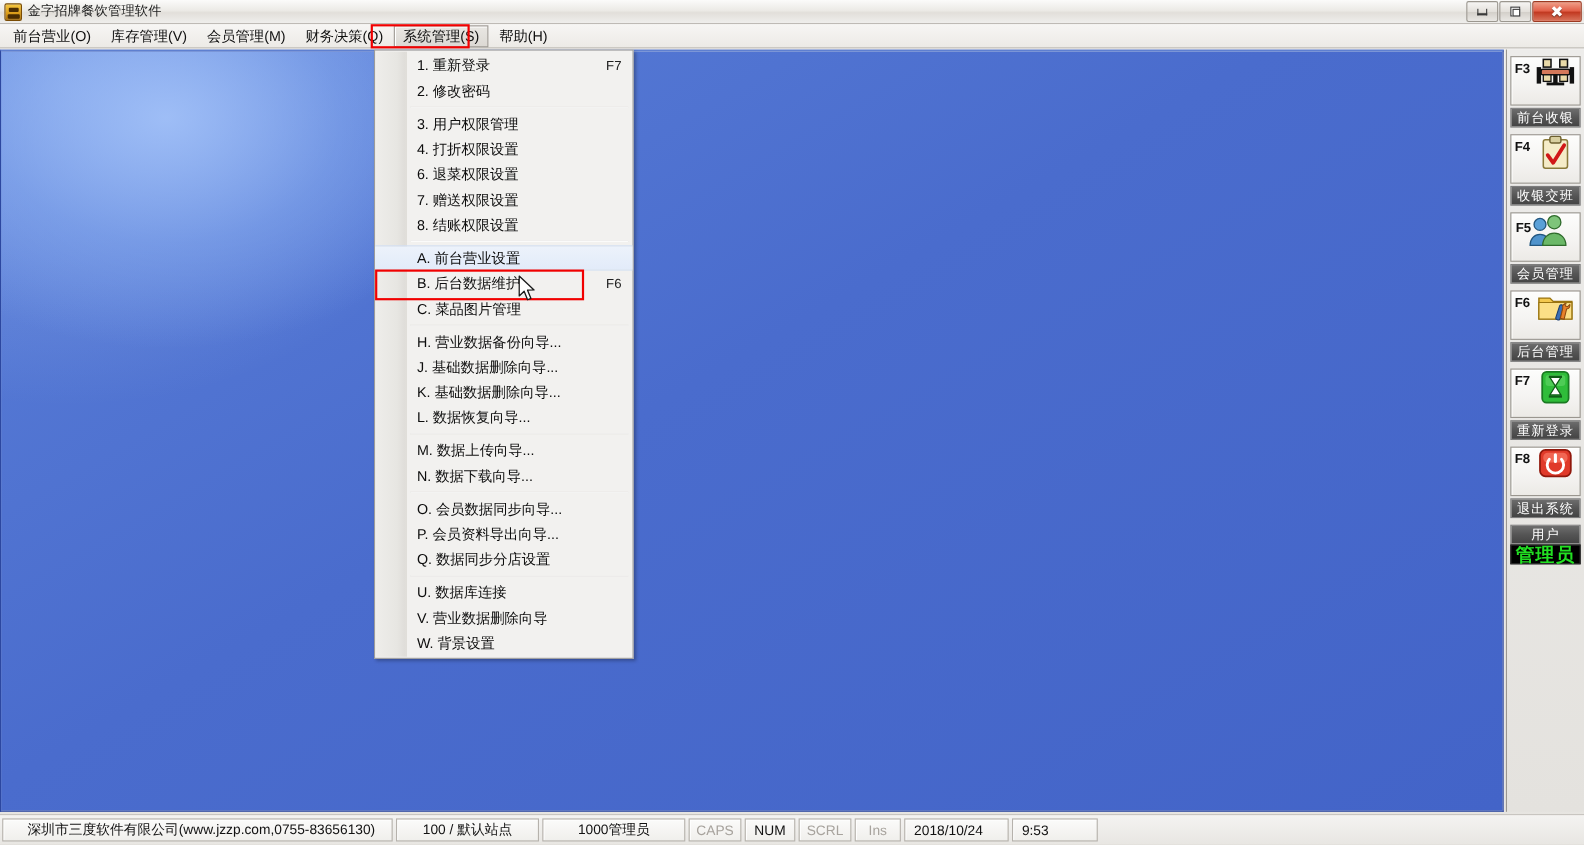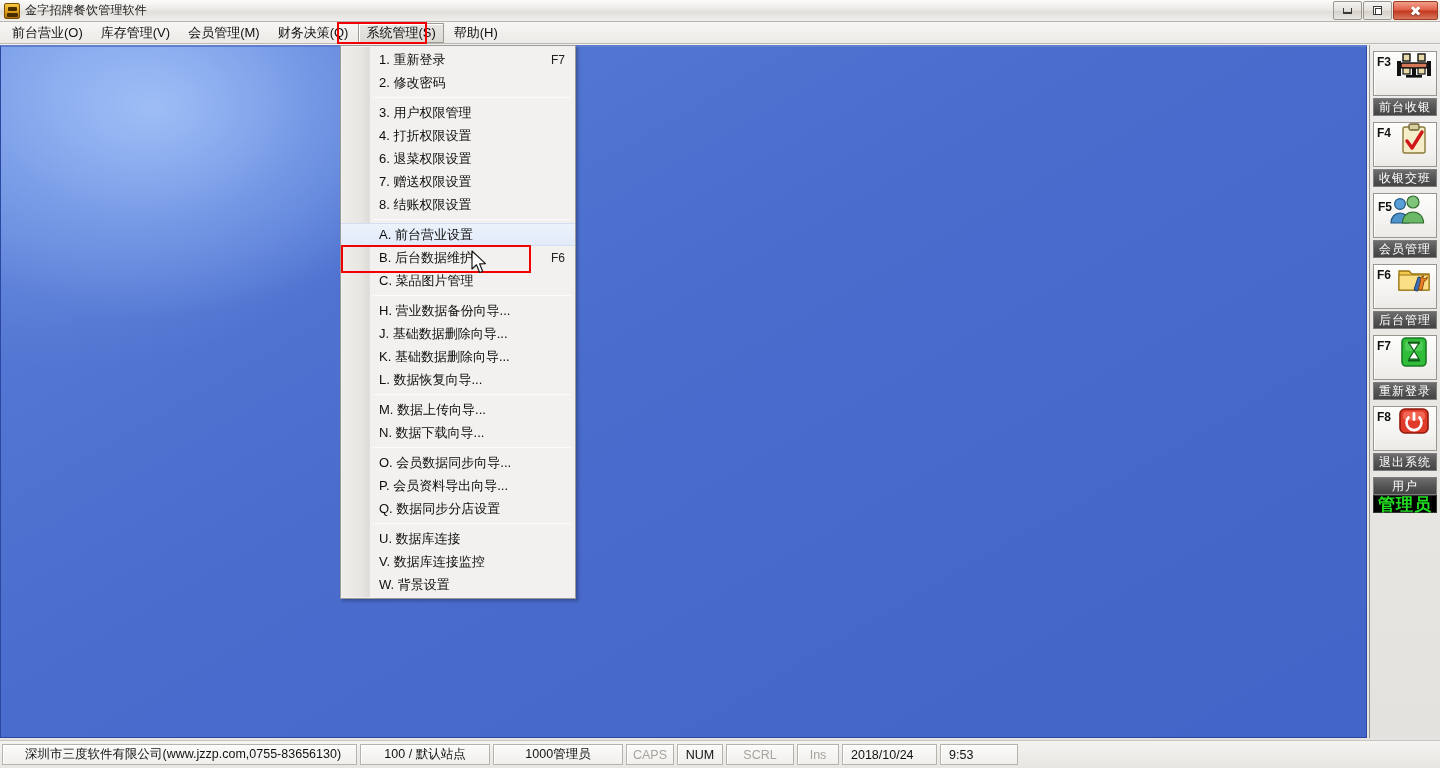--- a/index.html
+++ b/index.html
@@ -356,21 +356,21 @@
       </div>
     </div>
     <div class="menu-sep"></div>
 
     <div class="menu-group">
       <div class="menu-item">
         <span class="mlabel">U. 数据库连接</span>
         <span class="maccel"></span>
       </div>
       <div class="menu-item">
-        <span class="mlabel">V. 数据库连接监控</span>
+        <span class="mlabel">V. 营业数据删除向导</span>
         <span class="maccel"></span>
       </div>
       <div class="menu-item">
         <span class="mlabel">W. 背景设置</span>
         <span class="maccel"></span>
       </div>
     </div>
   </div>
 
   <div class="redbox-item"></div>
@@ -469,19 +469,19 @@
     <div class="usercap">用户</div>
     <div class="userval">管理员</div>
   </div>
 
   <div class="statusbar">
     <div class="sb-cell left-align" style="width:355px;">深圳市三度软件有限公司(www.jzzp.com,0755-83656130)</div>
     <div class="sb-cell" style="width:130px;">100 / 默认站点</div>
     <div class="sb-cell" style="width:130px;">1000管理员</div>
     <div class="sb-cell dim" style="width:48px;">CAPS</div>
     <div class="sb-cell" style="width:46px;">NUM</div>
-    <div class="sb-cell dim" style="width:68px;">SCRL</div>
+    <div class="sb-cell dim" style="width:48px;">SCRL</div>
     <div class="sb-cell dim" style="width:42px;">Ins</div>
     <div class="sb-cell left-align" style="width:95px;padding-left:8px;">2018/10/24</div>
     <div class="sb-cell left-align" style="width:78px;padding-left:8px;">9:53</div>
   </div>
 
 </div>
 
 </body></html>

